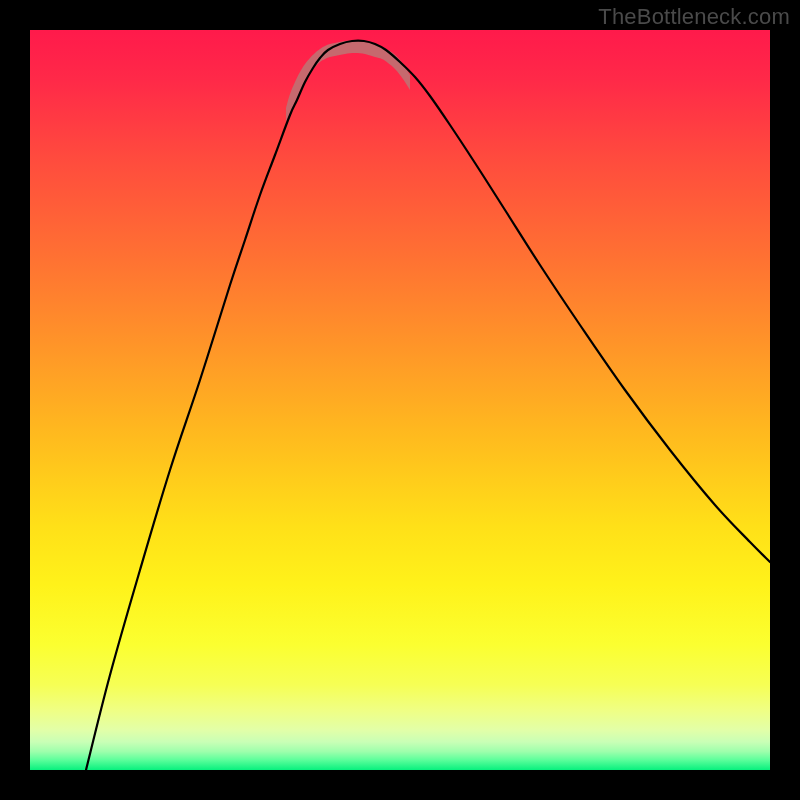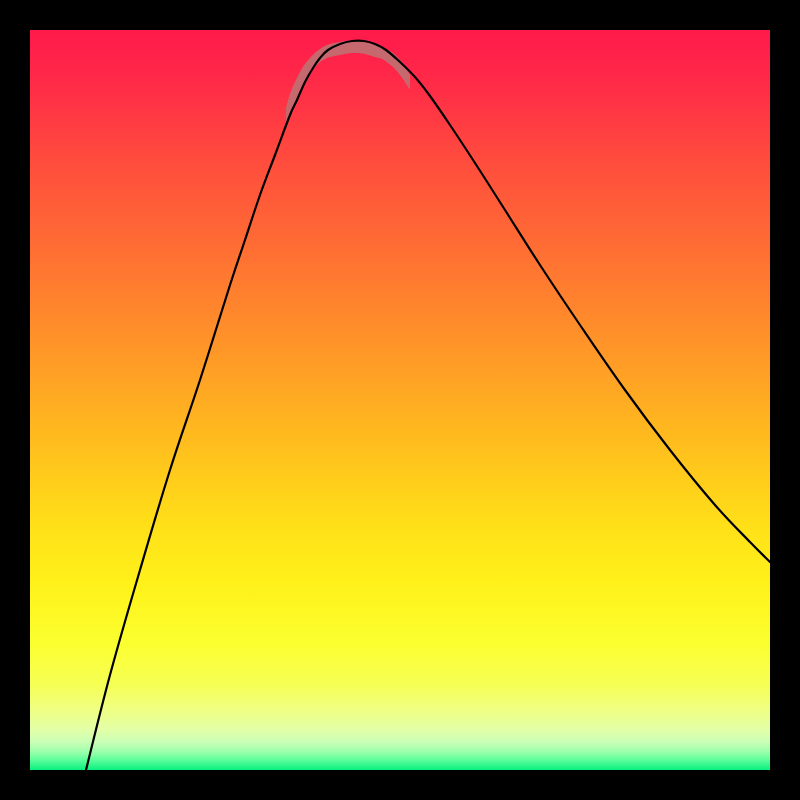--- a/index.html
+++ b/index.html
@@ -48,20 +48,21 @@
   }
   .blob-path {
     fill: #c6696e;
     stroke: none;
   }
 </style>
 </head>
 <body>
 
 <div class="outer">
+  <div class="watermark">TheBottleneck.com</div>
 
   <div class="plot-area">
     <svg id="plot-svg" viewBox="0 0 740 740" preserveAspectRatio="none">
       <defs>
         <linearGradient id="bg-grad" gradientUnits="userSpaceOnUse" x1="0" y1="0" x2="0" y2="740">
             <stop offset="0.00%" stop-color="#ff1a4b"></stop>
             <stop offset="7.00%" stop-color="#ff2a48"></stop>
             <stop offset="17.00%" stop-color="#ff4a3e"></stop>
             <stop offset="30.00%" stop-color="#ff6f33"></stop>
             <stop offset="43.00%" stop-color="#ff9628"></stop>

